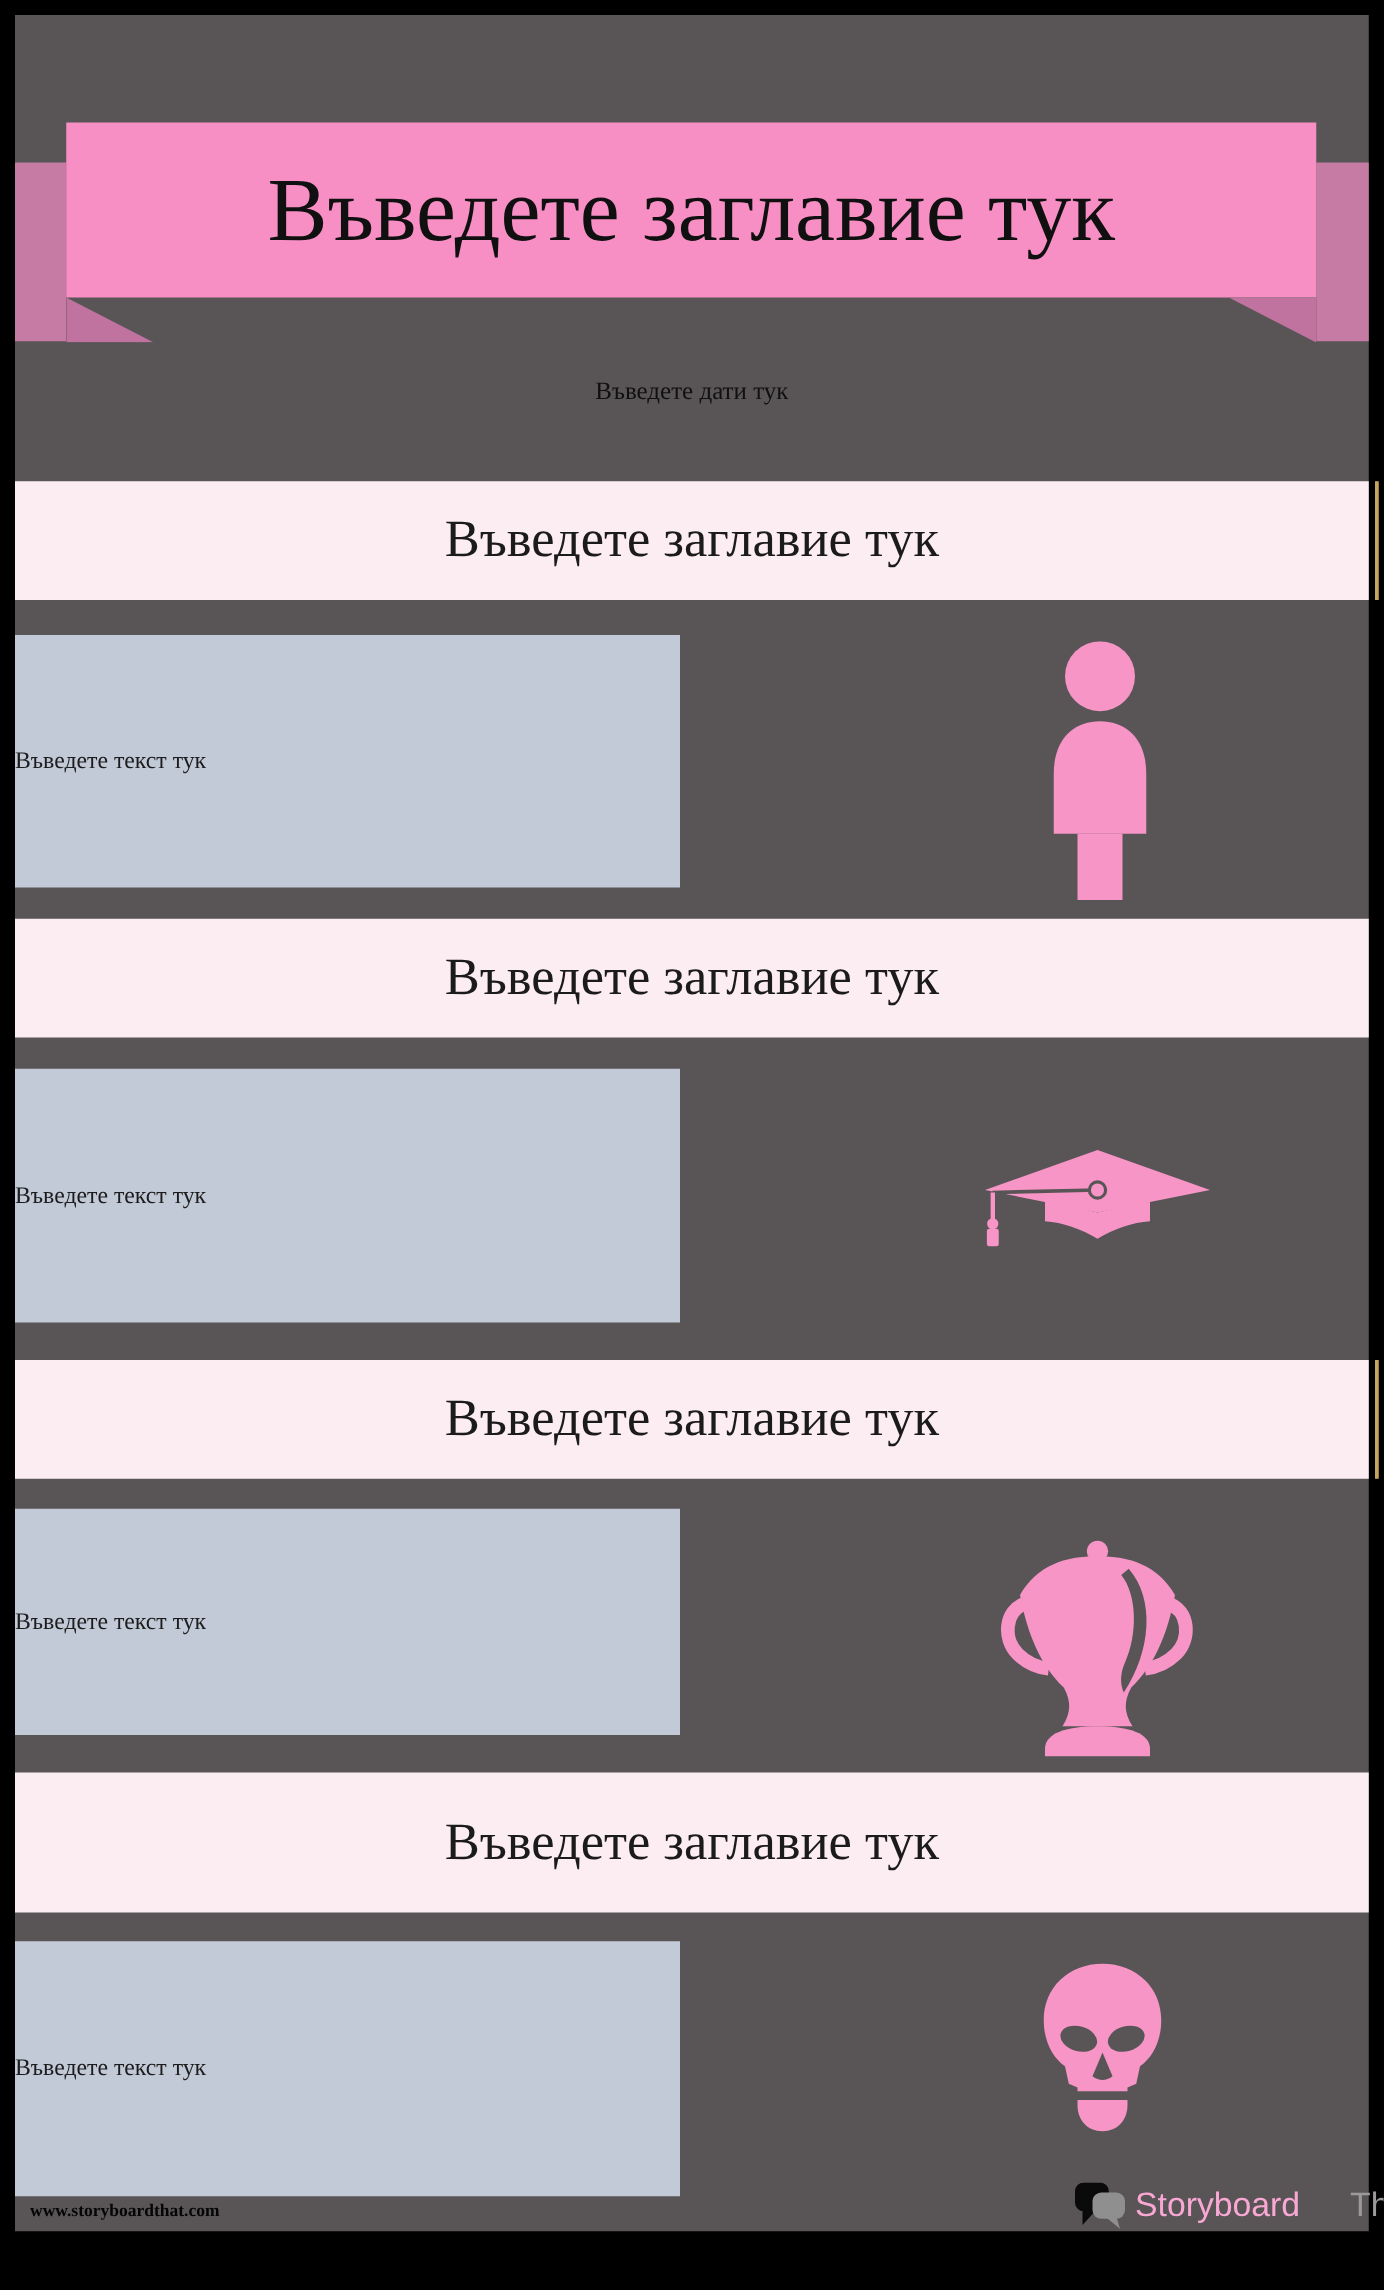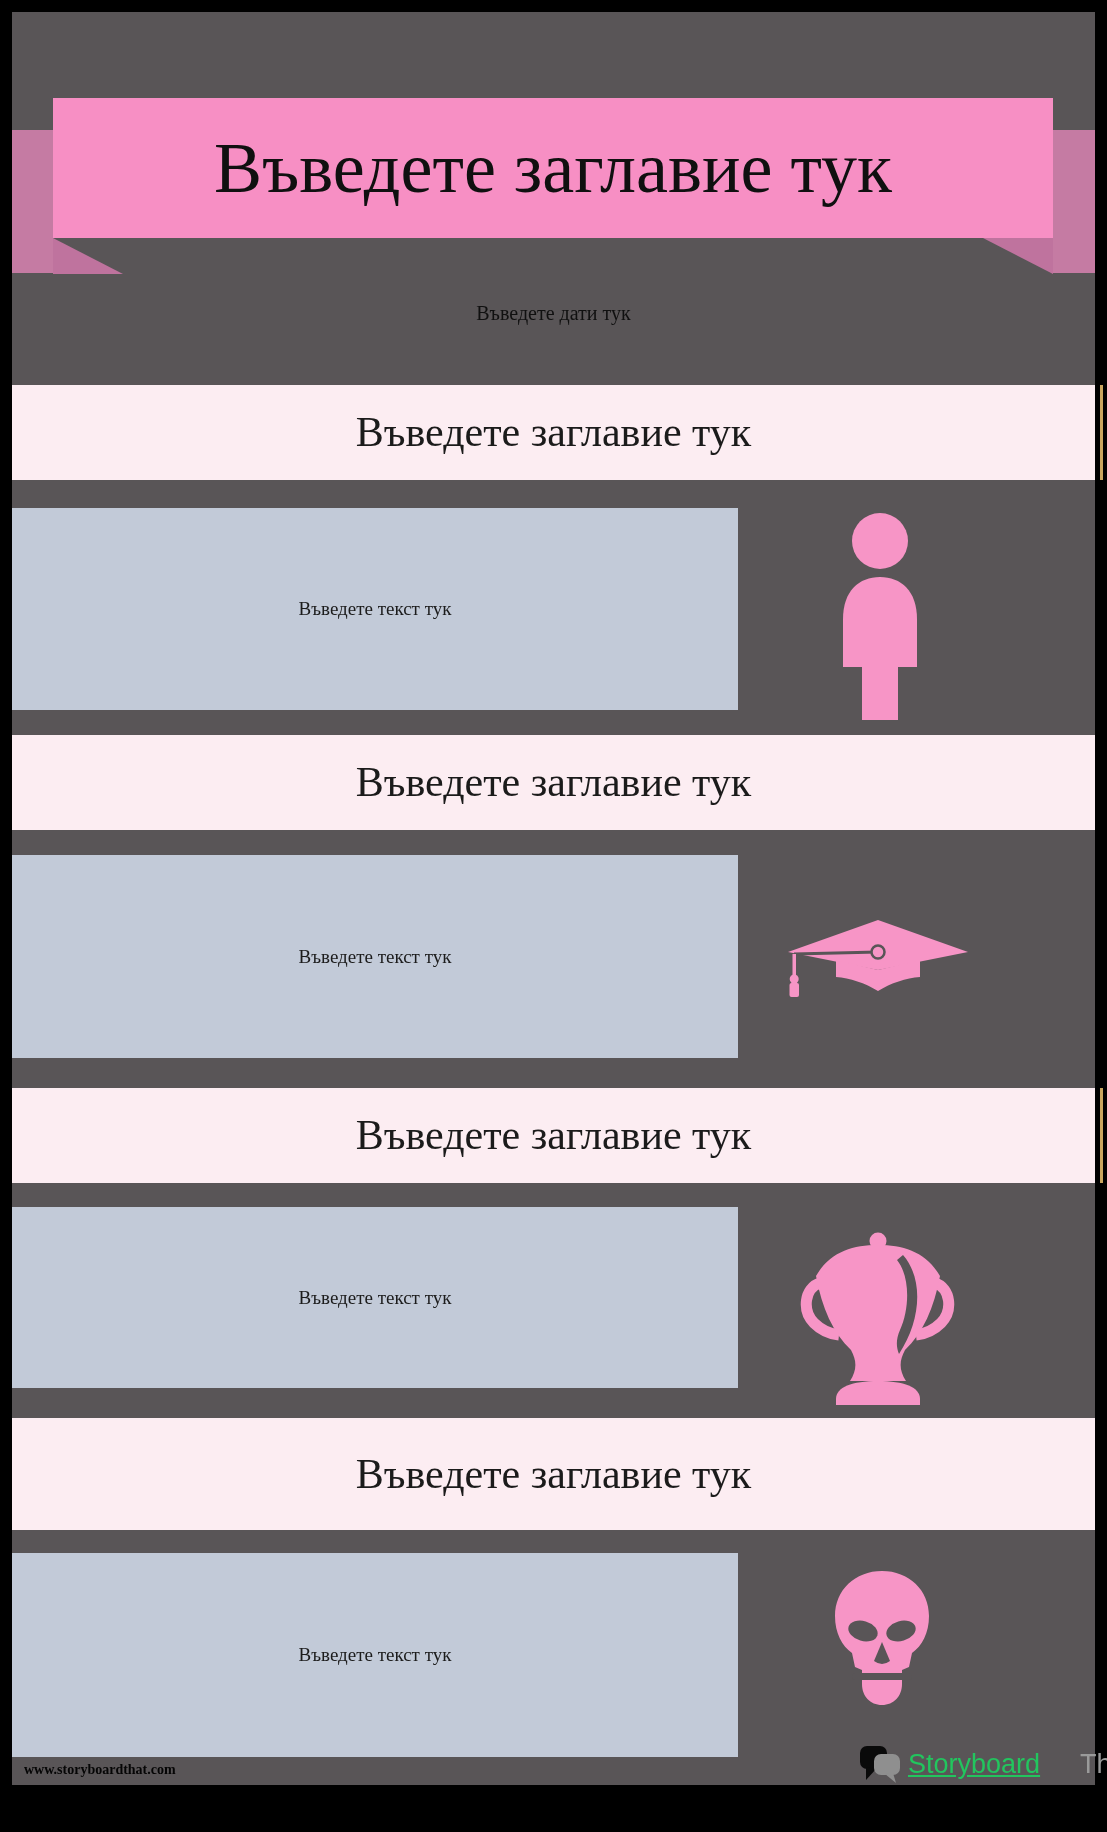--- a/index.html
+++ b/index.html
@@ -14,30 +14,30 @@
   .fold-left{left:53px;clip-path:polygon(0 0,100% 100%,0 100%);}
   .fold-right{left:983px;clip-path:polygon(0 0,100% 0,100% 100%);}
   .banner{position:absolute;left:53px;top:98px;width:1000px;height:140px;background:#f78fc4;
           text-align:center;line-height:140px;font-size:72px;color:#101010;white-space:nowrap;}
   .date{position:absolute;left:0;top:258px;width:1107px;height:38px;line-height:38px;
         text-align:center;font-size:20px;color:#101010;margin-top:36px;}
   
   .band{position:absolute;left:12px;width:1083px;background:#fcedf2;text-align:center;
         font-size:42px;color:#1b1b1b;}
   .gold{position:absolute;left:1100px;width:3px;background:#c8a55e;}
-  .textbox{position:absolute;left:12px;width:726px;background:#c2cad8;display:flex;
-           align-items:center;justify-content:center;font-size:19px;color:#1c1c1c;}
+  .textbox{position:absolute;left:12px;width:532px;background:#c2cad8;display:flex;
+           align-items:center;font-size:19px;color:#1c1c1c;}
   .icon{position:absolute;}
   
   .site-url{position:absolute;left:24px;top:1762px;font-family:Liberation Serif, serif;
             font-weight:bold;font-size:14px;color:#050505;}
   .logo{position:absolute;left:908px;top:1744px;height:40px;line-height:40px;
         font-family:"Liberation Sans","DejaVu Sans",sans-serif;font-size:27px;font-weight:500;
         white-space:nowrap;}
-  .logo .lp{color:#22c55e;text-decoration:underline;}
+  .logo .lp{color:#f9a8d4;}
   .logo .ls{color:#9a9a9a;margin-left:40px;}
 </style>
 </head>
 <body>
 
 <div class="page">
   <div class="canvas"></div>
 
   <div class="ribbon-tail tail-left"></div>
   <div class="ribbon-tail tail-right"></div>

